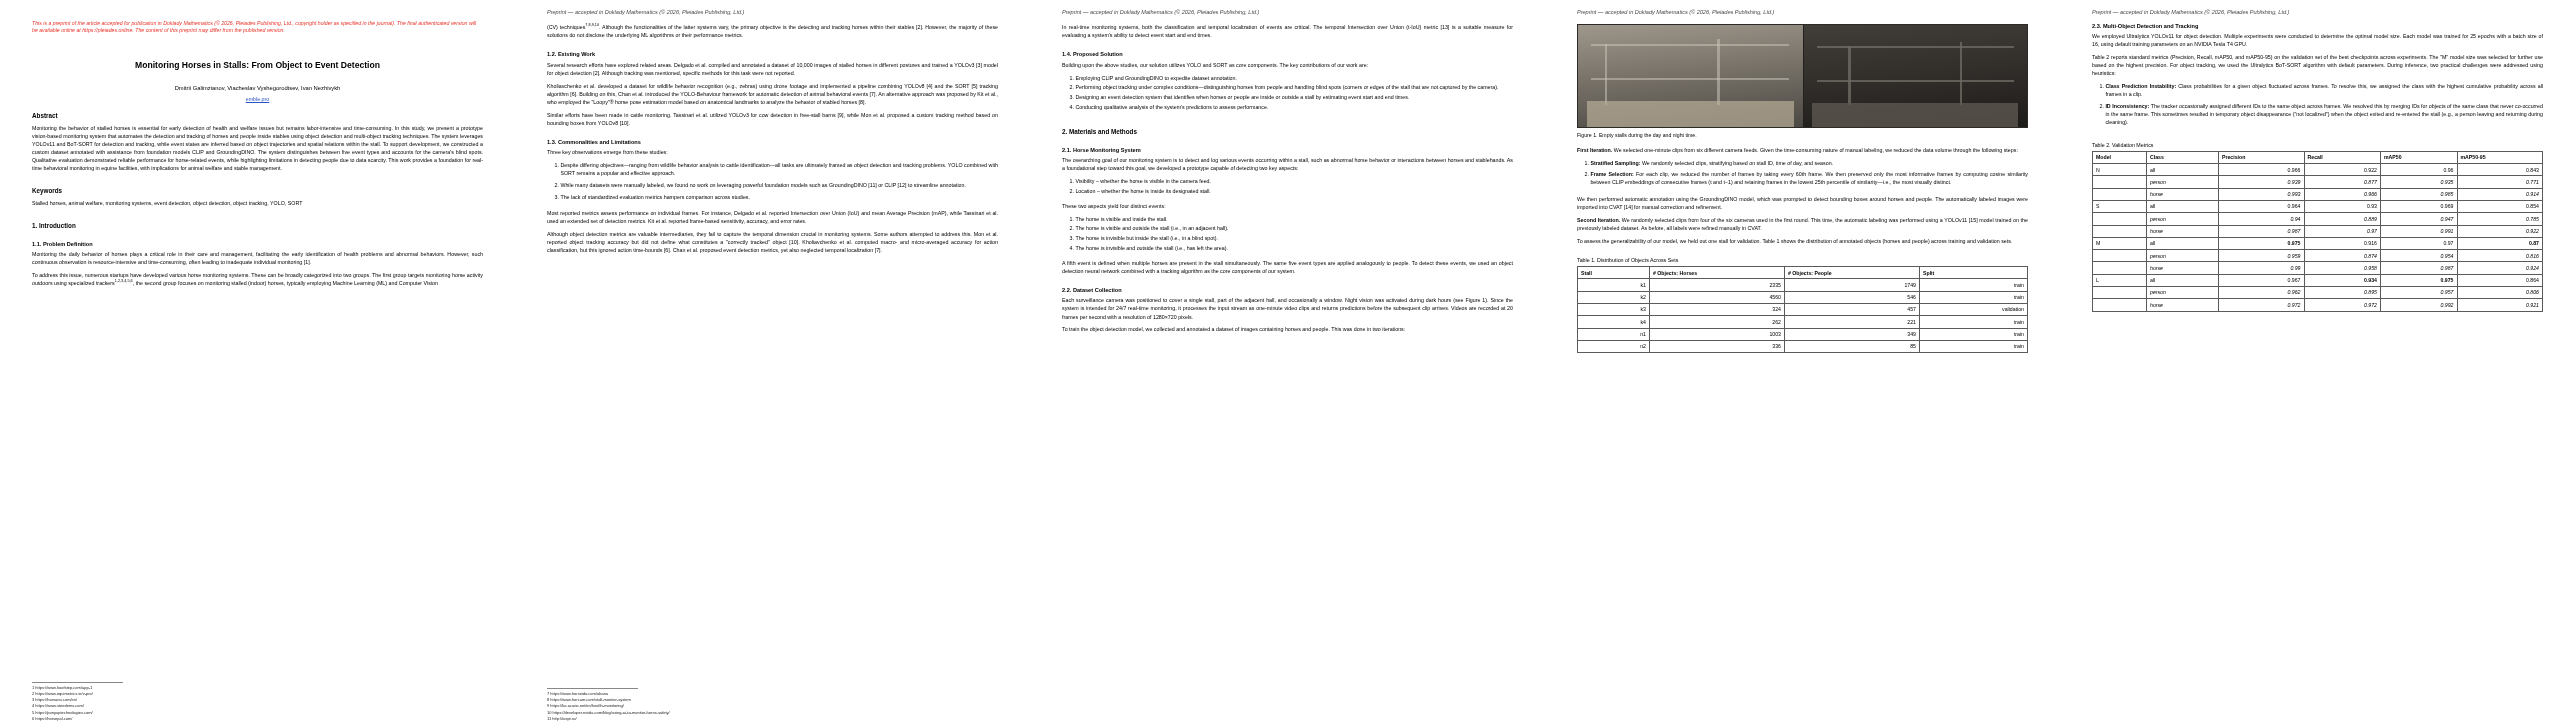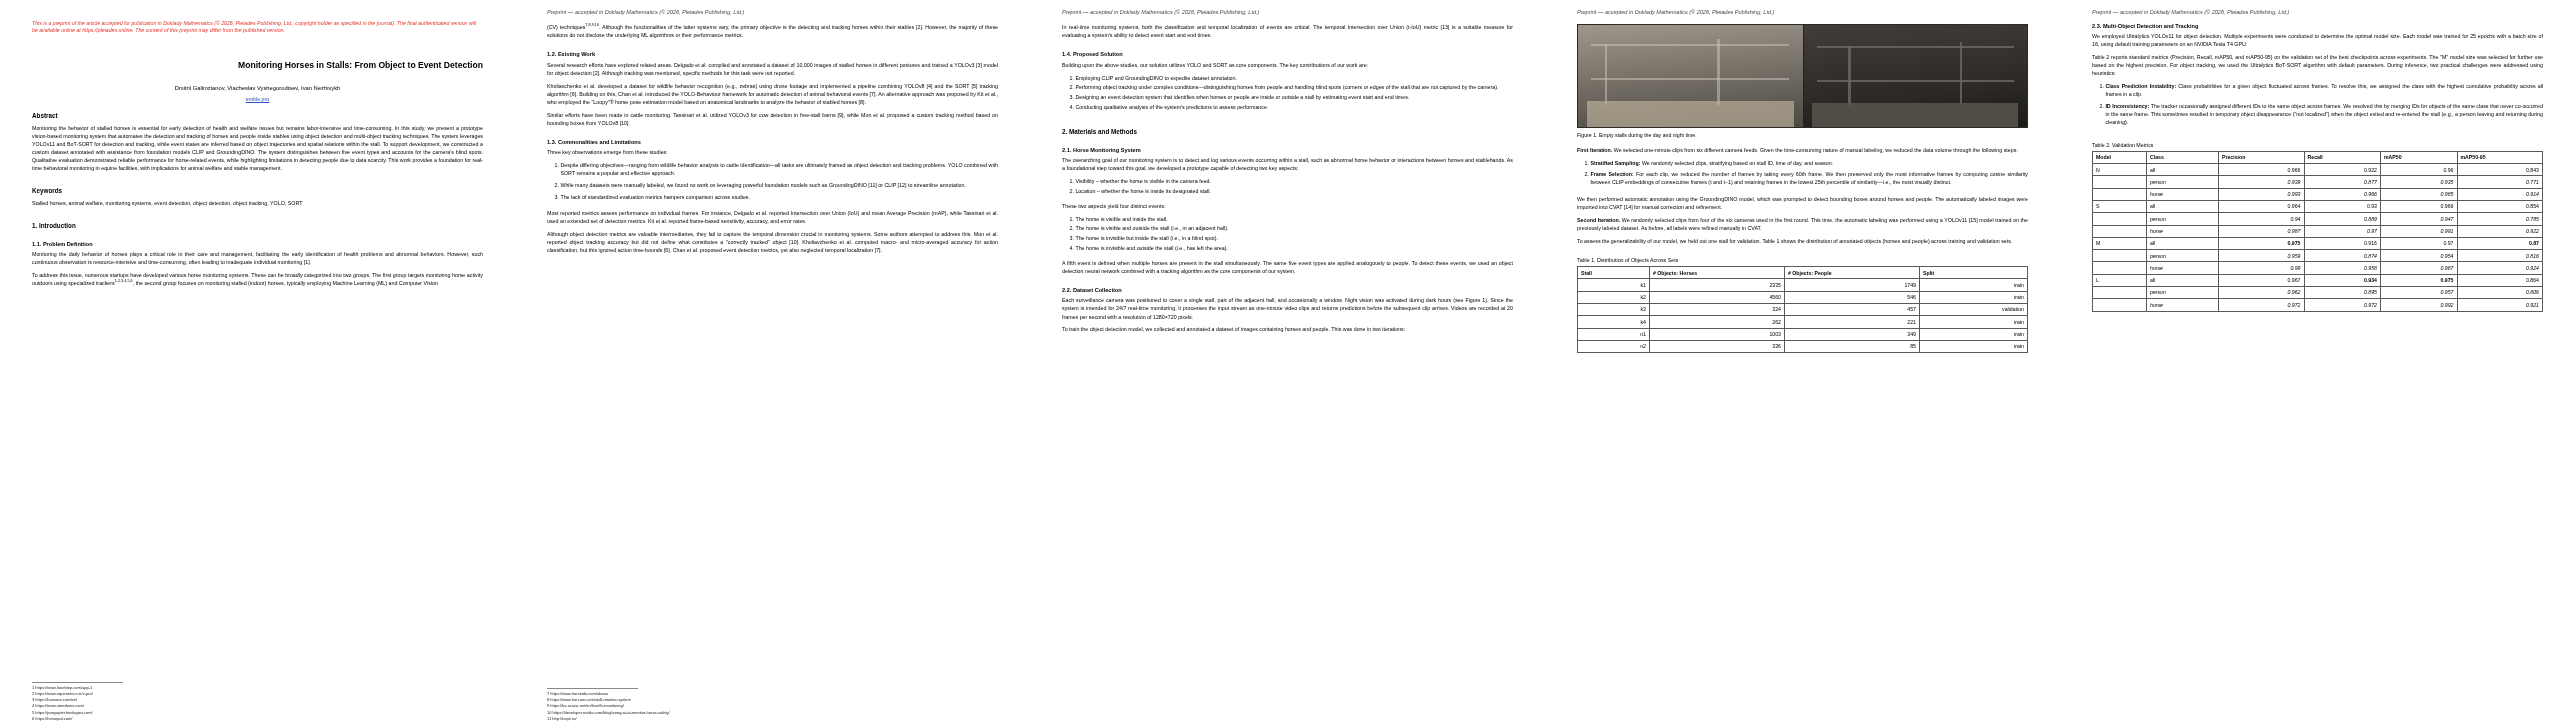--- a/index.html
+++ b/index.html
@@ -37,21 +37,21 @@
     font-size: 5.2px;
     font-style: italic;
     color: #e8342a;
     line-height: 1.45;
     margin: 11px 0 0 0;
     text-align: left;
   }
   .paper-title {
     font-size: 8.6px;
     font-weight: bold;
-    text-align: right;
+    text-align: center;
     line-height: 1.3;
     margin: 25.5px 0 0 0;
   }
   .authors {
     font-size: 5.8px;
     text-align: center;
     margin: 13.4px 0 0 0;
   }
   .email {
     font-size: 5.3px;

